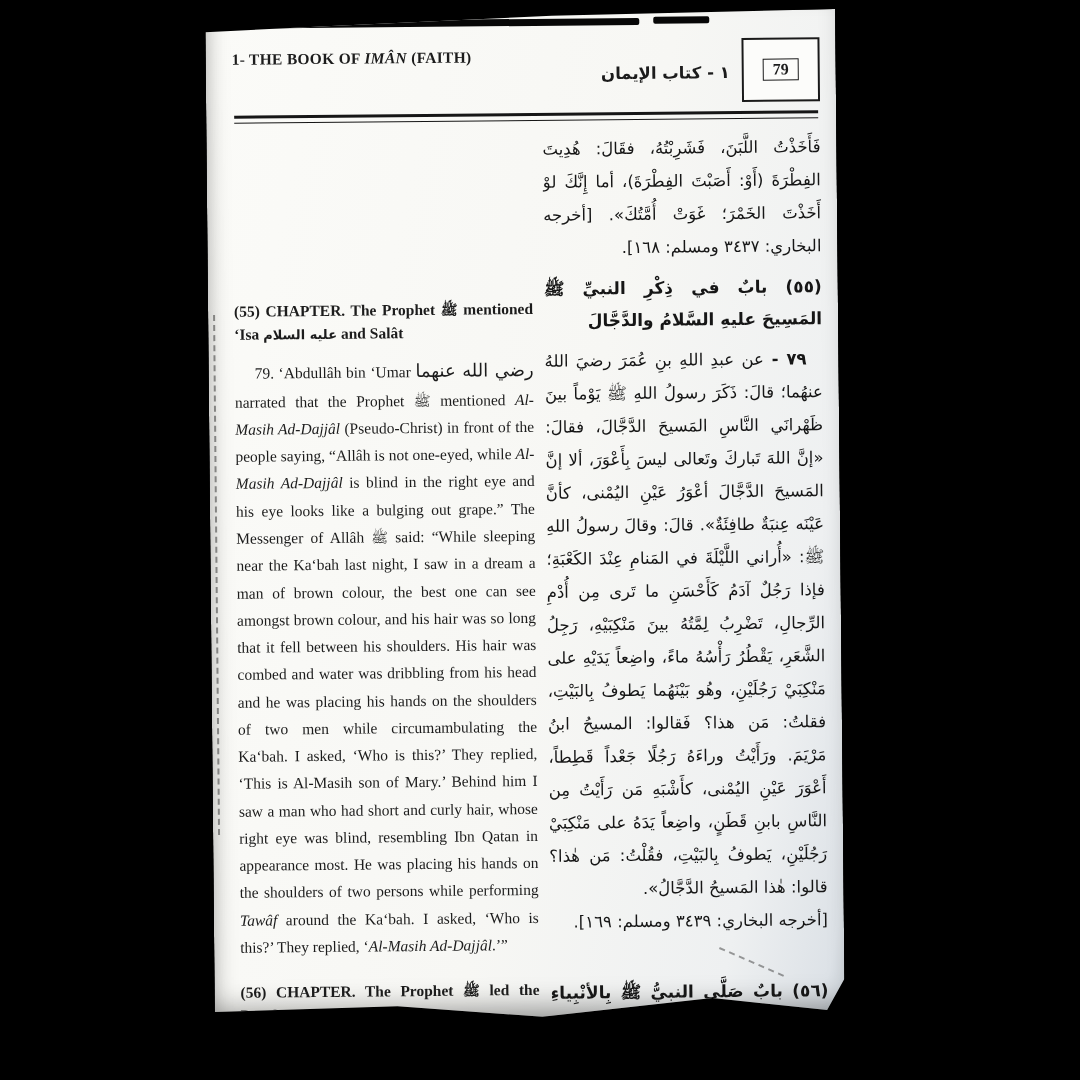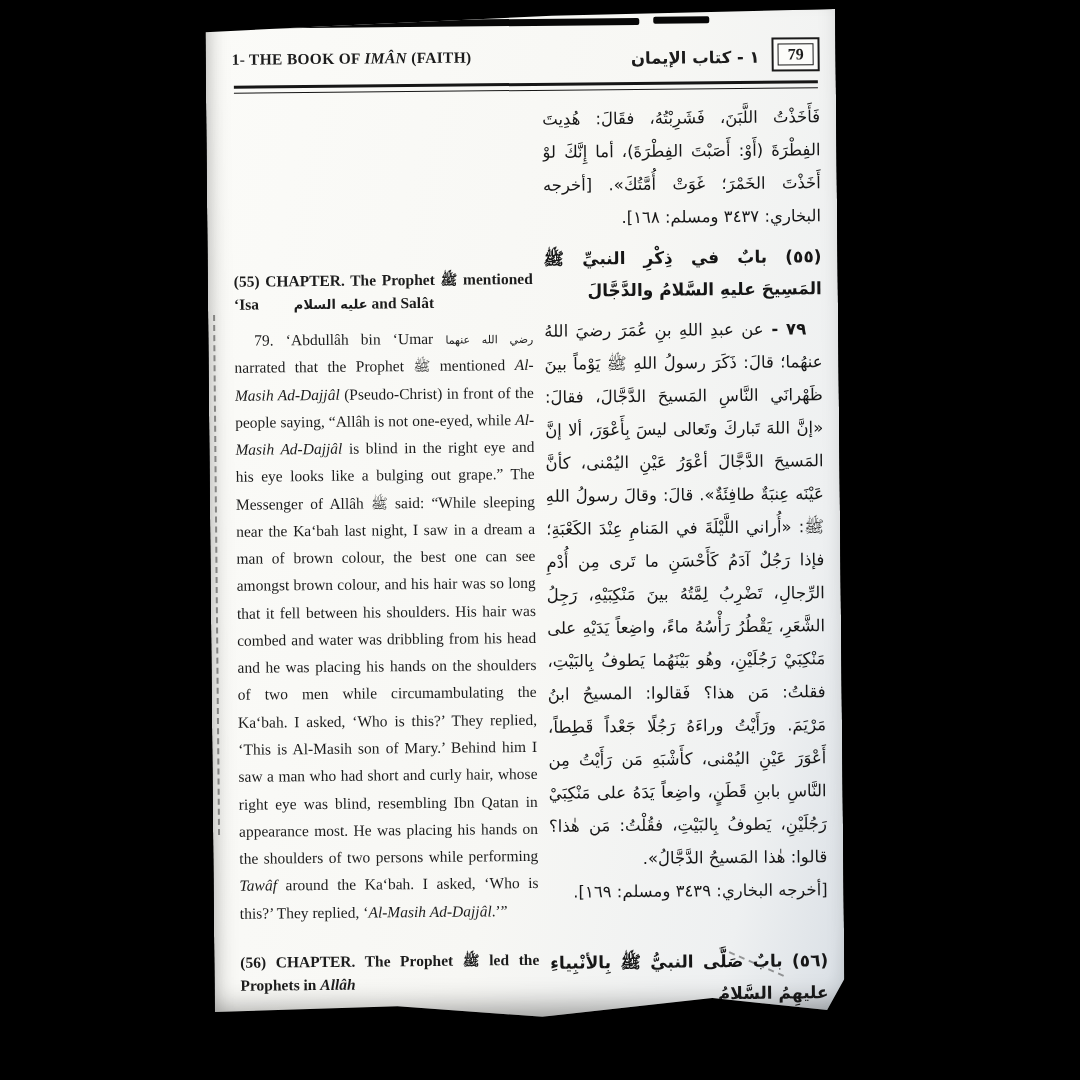--- a/index.html
+++ b/index.html
@@ -17,38 +17,38 @@
   .strip-a{top:7px;left:24px;width:410px;height:7px;}
   .strip-b{top:6px;left:448px;width:56px;height:7px;}
   .edge-dashes{position:absolute;left:5px;top:300px;height:520px;border-left:2px dashed rgba(20,20,20,0.45);}
   .crease{position:absolute;right:58px;bottom:52px;width:70px;height:1px;border-top:2px dashed rgba(60,60,60,0.5);transform:rotate(24deg);}
 
   .header-row{display:flex;justify-content:space-between;align-items:flex-start;}
   .en-title{font-family:"Liberation Serif",serif;font-weight:bold;font-size:15.5px;letter-spacing:0.3px;padding-top:8px;white-space:nowrap;}
   .en-title .it{font-style:italic;}
   .ar-head{display:flex;align-items:center;gap:12px;}
   .ar-title{font-family:"DejaVu Sans",sans-serif;font-weight:bold;font-size:16.5px;direction:rtl;padding-top:4px;white-space:nowrap;}
-  .pagenum-outer{border:2px solid #1a1a1a;padding:4px;background:#fcfcfa;}
+  .pagenum-outer{border:2px solid #1a1a1a;padding:19px;background:#fcfcfa;}
   .pagenum-inner{border:1.5px solid #1a1a1a;padding:1px 9px;font-family:"Liberation Serif",serif;font-weight:bold;font-size:16px;}
 
   .rule{margin:9px 2px 0 2px;height:3.5px;border-top:3px solid #161616;border-bottom:1.5px solid #161616;}
 
   .columns{display:flex;gap:11px;margin-top:12px;height:908px;}
   .col-en{width:299px;display:flex;flex-direction:column;overflow:hidden;
           font-family:"Liberation Serif",serif;font-size:15.5px;color:#1c1c1c;padding-bottom:16px;box-sizing:border-box;}
   .col-ar{flex:1;display:flex;flex-direction:column;overflow:hidden;direction:rtl;
           font-family:"DejaVu Sans",sans-serif;font-size:16.5px;line-height:33px;text-align:justify;color:#161616;}
 
   .spacer-en{height:164px;flex:none;}
   .h-en{font-weight:bold;line-height:1.5;text-align:justify;}
-  .h-en .ar-inline{font-family:"DejaVu Sans",sans-serif;font-size:13px;font-weight:bold;margin-left:31px;}
+  .h-en .ar-inline{font-family:"DejaVu Sans",sans-serif;font-size:13px;font-weight:bold;}
   .p-en{margin-top:11px;line-height:1.76;text-align:justify;text-indent:20px;}
   .p-en .num{font-weight:normal;}
   .p-en .it, .h-en .it{font-style:italic;}
-  .p-en .ar-inline{font-family:"DejaVu Sans",sans-serif;font-size:11px;}
+  .p-en .ar-inline{font-family:"DejaVu Sans",sans-serif;font-size:18px;}
   .honorific{font-family:"DejaVu Sans",sans-serif;font-size:14px;}
   .h-en56{margin-top:auto;}
 
   .ar-block{}
   .ar-h{font-weight:bold;font-size:17px;line-height:32px;margin-top:8px;}
   .ar-p79{margin-top:8px;text-indent:16px;}
   .ar-p79 .num{font-weight:bold;}
   .ar-ref{text-indent:0;}
   .ar-h56{margin-top:auto;font-weight:bold;font-size:17px;line-height:32px;}
 </style>

